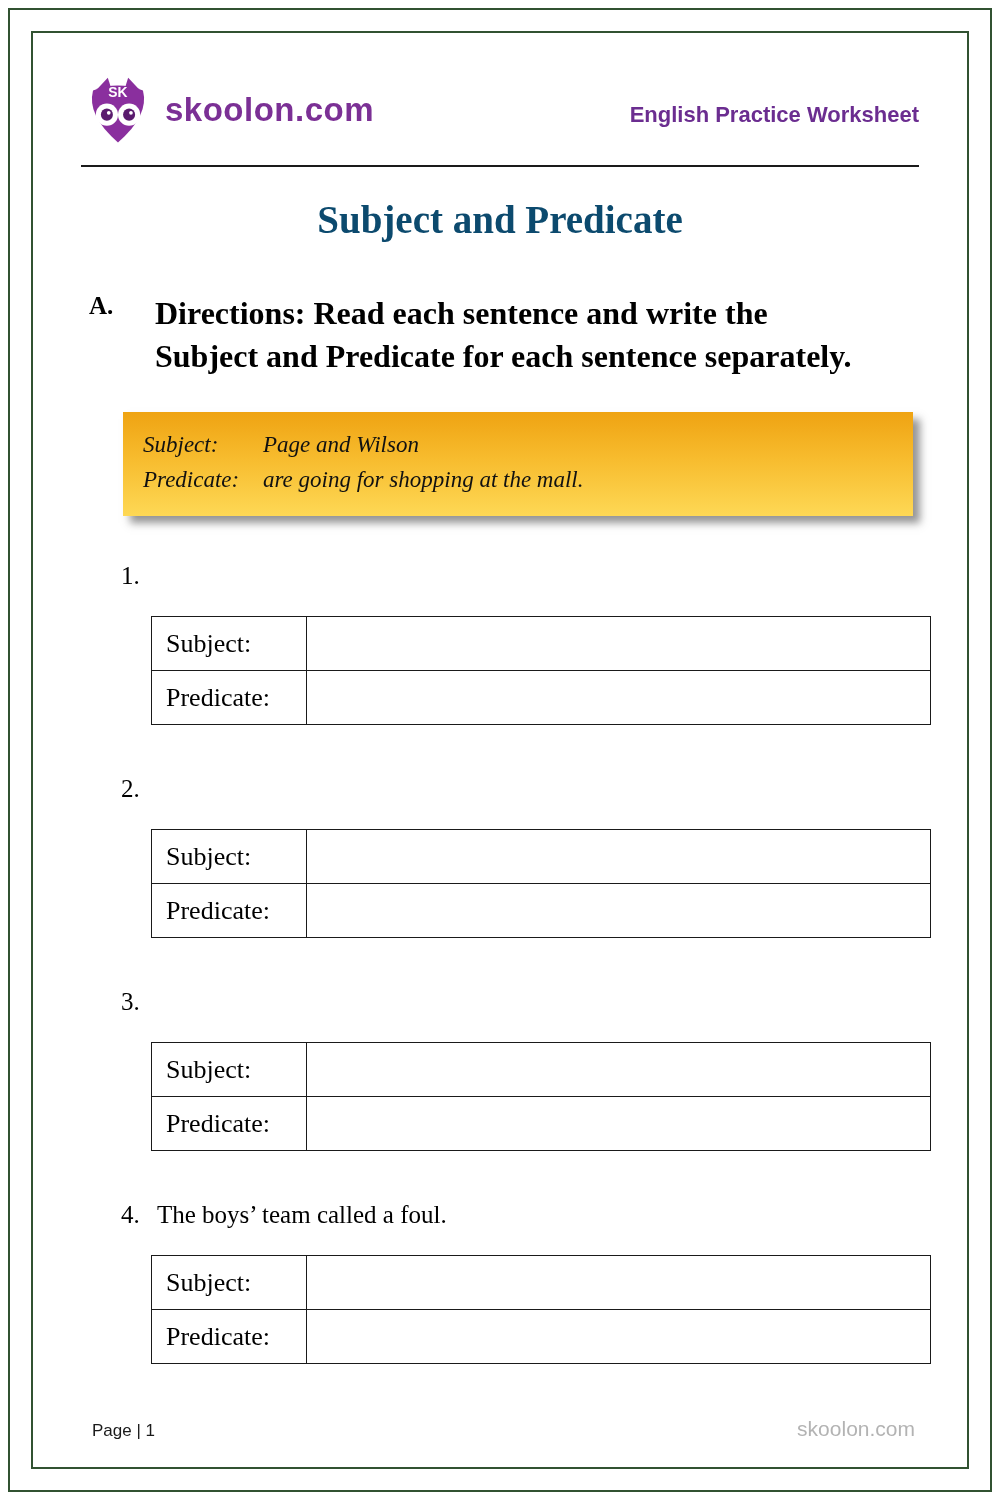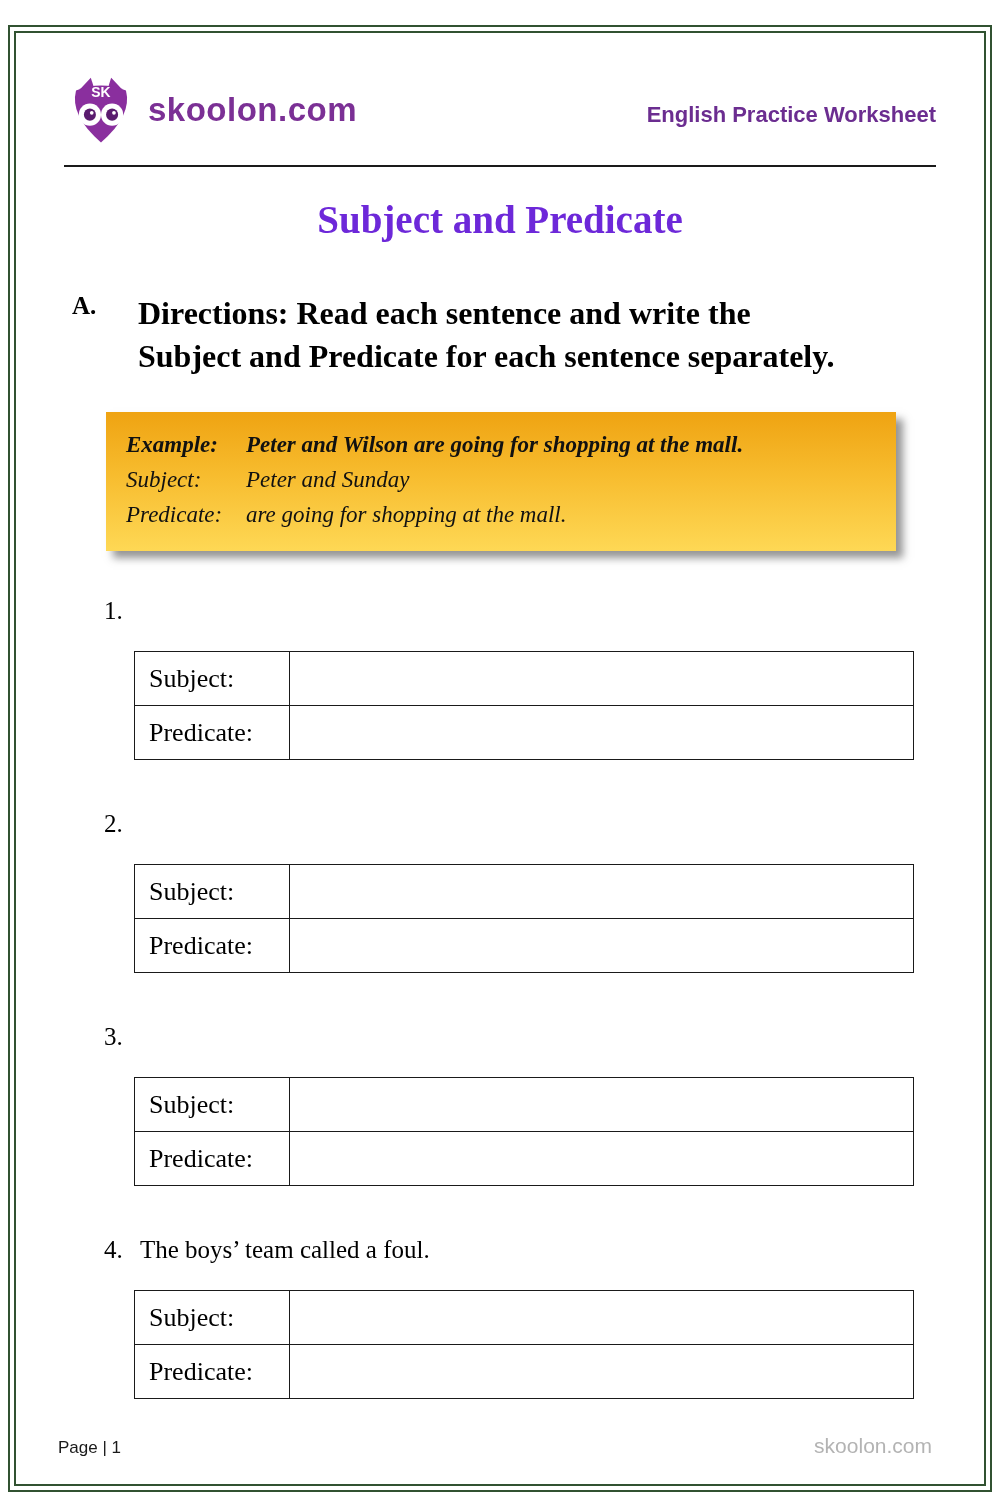--- a/index.html
+++ b/index.html
@@ -1,21 +1,21 @@
 <!DOCTYPE html>
 <html><head>
 <meta charset="utf-8">
 <style>
   * { margin:0; padding:0; box-sizing:border-box; }
   html,body { width:1000px; height:1500px; background:#ffffff; }
   body { font-family:"Liberation Serif", serif; position:relative; }
 
   .frame-outer {
     position:absolute; top:8px; left:8px; right:8px; bottom:8px;
-    border:2px solid #315231; padding:4px;margin-top:17px;
+    border:2px solid #315231; padding:21px;
   }
   .frame-inner {
     width:100%; height:100%;
     border:2px solid #315231;
     position:relative;
     padding:40px 48px 0 48px;
     background:#ffffff;
   }
 
   
@@ -34,21 +34,21 @@
     padding-top:10px;
   }
   .header-divider {
     border:none; border-top:2px solid #1a1a1a;
     margin-top:18px;
   }
 
   
   .page-title {
     text-align:center;
-    font-size:39px; font-weight:bold; color:#6d28d9;
+    font-size:39px; font-weight:bold; color:#0c4a6e;
     margin-top:30px;
   }
 
   
   .section-a {
     display:flex; margin-top:50px; padding-left:8px;
   }
   .section-label {
     font-size:25px; font-weight:bold; width:66px; flex:0 0 66px;
   }
@@ -86,21 +86,21 @@
     border:1.5px solid #1a1a1a;
     height:54px;
     font-size:26px;
     vertical-align:middle;
   }
   .label-cell { width:155px; padding-left:14px; }
   .answer-cell { background:#ffffff; }
 
   
   .footer {
-    position:absolute; left:42px; right:52px; bottom:26px;
+    position:absolute; left:59px; right:52px; bottom:26px;
     display:flex; justify-content:space-between; align-items:baseline;
   }
   .page-num {
     font-family:"Liberation Sans", sans-serif;
     font-size:17px; color:#1a1a1a;
   }
   .footer-brand {
     font-family:"Liberation Sans", sans-serif;
     font-size:21px; color:#b3b3b3;
   }
@@ -132,27 +132,23 @@
   <hr class="header-divider">
 
   <div class="page-title">Subject and Predicate</div>
 
   <div class="section-a">
     <span class="section-label">A.</span>
     <div class="directions">Directions: Read each sentence and write the Subject and Predicate for each sentence separately.</div>
   </div>
 
   <div class="example-box">
-    <div class="ex-row ex-bold">
-      <span class="ex-label">Example:</span>
-      <span class="ex-text">Peter and Wilson are going for shopping at the mall.</span>
-    </div>
     <div class="ex-row">
       <span class="ex-label">Subject:</span>
-      <span class="ex-text">Peter and Sunday</span>
+      <span class="ex-text">Page and Wilson</span>
     </div>
     <div class="ex-row">
       <span class="ex-label">Predicate:</span>
       <span class="ex-text">are going for shopping at the mall.</span>
     </div>
   </div>
 
   <div class="questions">
 
     <div class="question">

